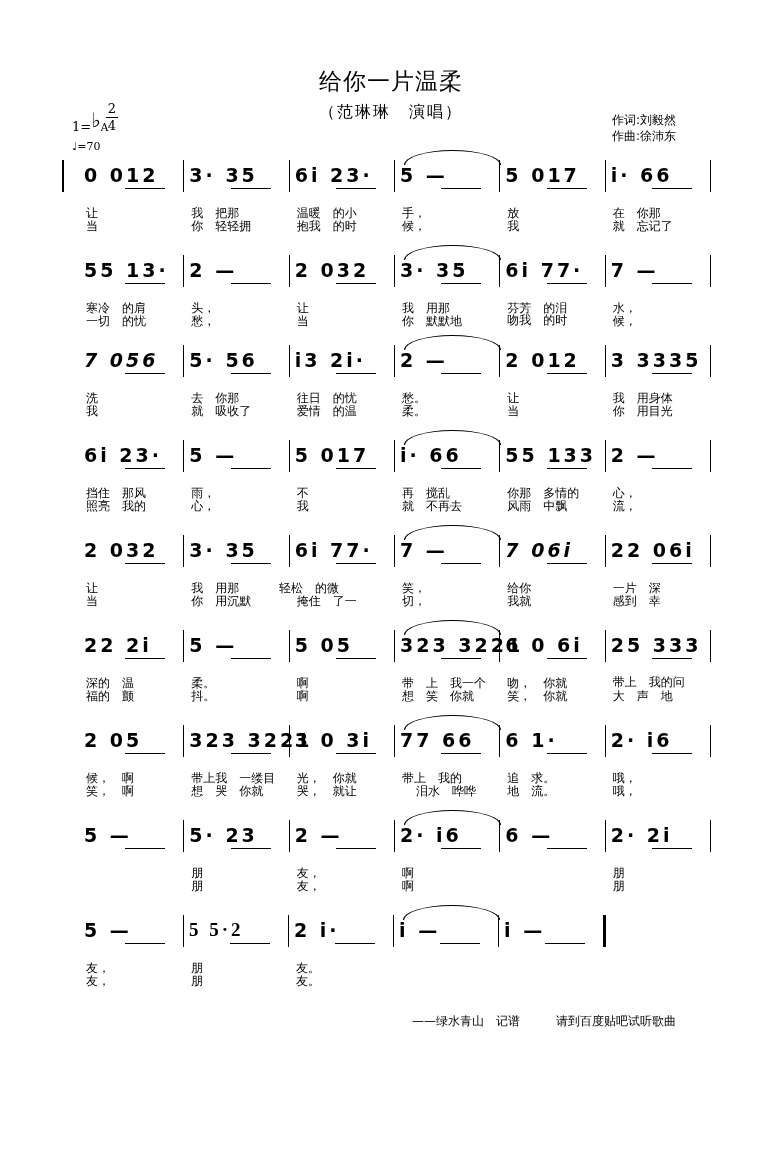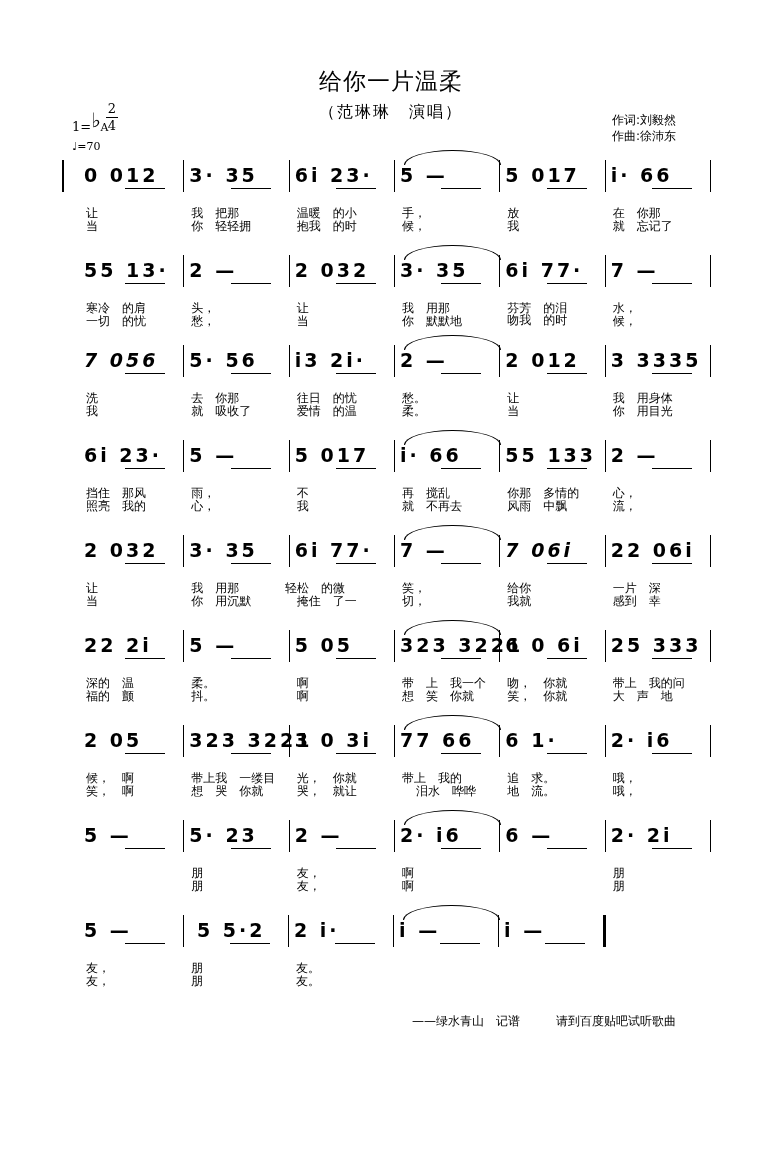--- a/index.html
+++ b/index.html
@@ -170,21 +170,21 @@
     <div class="lyr" style="left: 86px; top: 581px;">让</div>
     <div class="lyr" style="left: 86px; top: 594px;">当</div>
     <div class="barline" style="left: 183.333px; top: 535px;"></div>
     <div class="note" style="left: 189.333px; top: 539px;">3· 35</div>
     <div class="ul1" style="left: 230.733px; width: 40.0267px; top: 563px;"></div>
     <div class="lyr" style="left: 191.333px; top: 581px;">我　用那</div>
     <div class="lyr" style="left: 191.333px; top: 594px;">你　用沉默</div>
     <div class="barline" style="left: 288.667px; top: 535px;"></div>
     <div class="note" style="left: 294.667px; top: 539px;">6i 77·</div>
     <div class="ul1" style="left: 336.067px; width: 40.0267px; top: 563px;"></div>
-    <div class="lyr" style="left: 285px; top: 581px; font-family: Liberation Serif, serif;">轻松　的微</div>
+    <div class="lyr" style="left: 279px; top: 581px; font-family: Liberation Serif, serif;">轻松　的微</div>
     <div class="lyr" style="left: 296.667px; top: 594px;">掩住　了一</div>
     <div class="barline" style="left: 394px; top: 535px;"></div>
     <div class="note" style="left: 400px; top: 539px;">7 —</div>
     <div class="ul1" style="left: 441.4px; width: 40.0267px; top: 563px;"></div>
     <div class="lyr" style="left: 402px; top: 581px;">笑，</div>
     <div class="lyr" style="left: 402px; top: 594px;">切，</div>
     <div class="barline" style="left: 499.333px; top: 535px;"></div>
     <div class="note" style="left: 505.333px; top: 539px; font-style: italic;">7 06i</div>
     <div class="ul1" style="left: 546.733px; width: 40.0267px; top: 563px;"></div>
     <div class="lyr" style="left: 507.333px; top: 581px;">给你</div>
@@ -216,21 +216,21 @@
     <div class="lyr" style="left: 402px; top: 676px;">带　上　我一个</div>
     <div class="lyr" style="left: 402px; top: 689px;">想　笑　你就</div>
     <div class="barline" style="left: 499.333px; top: 630px;"></div>
     <div class="note" style="left: 505.333px; top: 634px;">6 0 6i</div>
     <div class="ul1" style="left: 546.733px; width: 40.0267px; top: 658px;"></div>
     <div class="lyr" style="left: 507.333px; top: 676px;">吻，　你就</div>
     <div class="lyr" style="left: 507.333px; top: 689px;">笑，　你就</div>
     <div class="barline" style="left: 604.667px; top: 630px;"></div>
     <div class="note" style="left: 610.667px; top: 634px;">25 333</div>
     <div class="ul1" style="left: 652.067px; width: 40.0267px; top: 658px;"></div>
-    <div class="lyr" style="left: 612.667px; top: 676px;">带上　我的问</div>
+    <div class="lyr" style="left: 612.667px; top: 676px; font-family: Liberation Mono, monospace;">带上　我的问</div>
     <div class="lyr" style="left: 612.667px; top: 689px;">大　声　地</div>
     <div class="barline" style="left: 710px; top: 630px;"></div>
     <div class="slur" style="left: 404px; width: 94.8px; top: 620px;"></div>
     <div class="note" style="left: 84px; top: 729px;">2 05</div>
     <div class="ul1" style="left: 125.4px; width: 40.0267px; top: 753px;"></div>
     <div class="lyr" style="left: 86px; top: 771px;">候，　啊</div>
     <div class="lyr" style="left: 86px; top: 784px;">笑，　啊</div>
     <div class="barline" style="left: 183.333px; top: 725px;"></div>
     <div class="note" style="left: 189.333px; top: 729px;">323 3221</div>
     <div class="ul1" style="left: 230.733px; width: 40.0267px; top: 753px;"></div>
@@ -287,21 +287,21 @@
     <div class="ul1" style="left: 652.067px; width: 40.0267px; top: 848px;"></div>
     <div class="lyr" style="left: 612.667px; top: 866px;">朋</div>
     <div class="lyr" style="left: 612.667px; top: 879px;">朋</div>
     <div class="barline" style="left: 710px; top: 820px;"></div>
     <div class="slur" style="left: 404px; width: 94.8px; top: 810px;"></div>
     <div class="note" style="left: 84px; top: 919px;">5 —</div>
     <div class="ul1" style="left: 125.25px; width: 39.9px; top: 943px;"></div>
     <div class="lyr" style="left: 86px; top: 961px;">友，</div>
     <div class="lyr" style="left: 86px; top: 974px;">友，</div>
     <div class="barline" style="left: 183px; top: 915px;"></div>
-    <div class="note" style="left: 197px; top: 919px;">5 5·2</div>
+    <div class="note" style="left: 189px; top: 919px; font-family: Liberation Serif, serif;">5 5·2</div>
     <div class="ul1" style="left: 230.25px; width: 39.9px; top: 943px;"></div>
     <div class="lyr" style="left: 191px; top: 961px;">朋</div>
     <div class="lyr" style="left: 191px; top: 974px;">朋</div>
     <div class="barline" style="left: 288px; top: 915px;"></div>
     <div class="note" style="left: 294px; top: 919px;">2 i·</div>
     <div class="ul1" style="left: 335.25px; width: 39.9px; top: 943px;"></div>
     <div class="lyr" style="left: 296px; top: 961px;">友。</div>
     <div class="lyr" style="left: 296px; top: 974px;">友。</div>
     <div class="barline" style="left: 393px; top: 915px;"></div>
     <div class="note" style="left: 399px; top: 919px;">i —</div>

